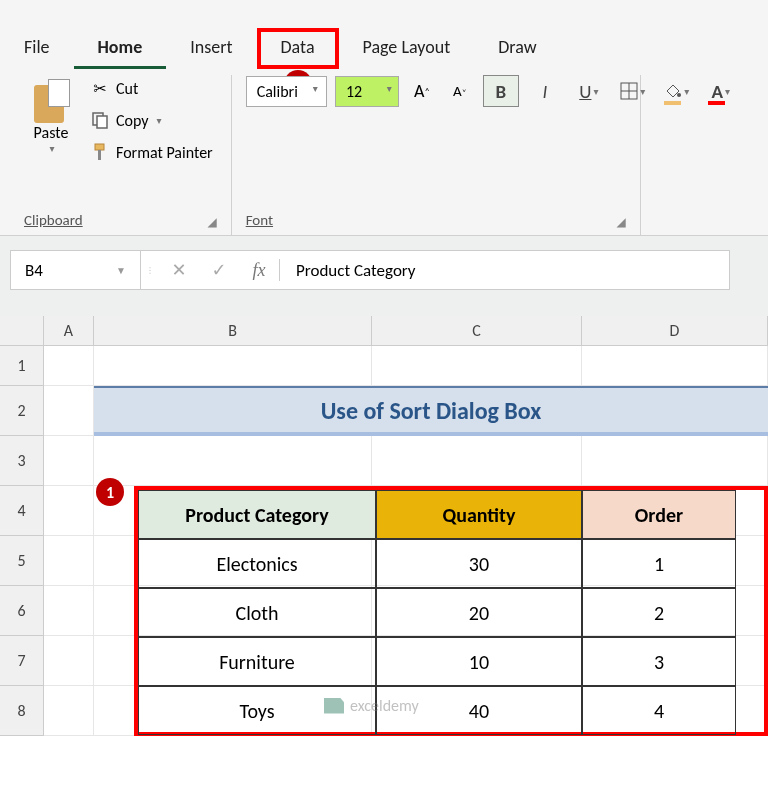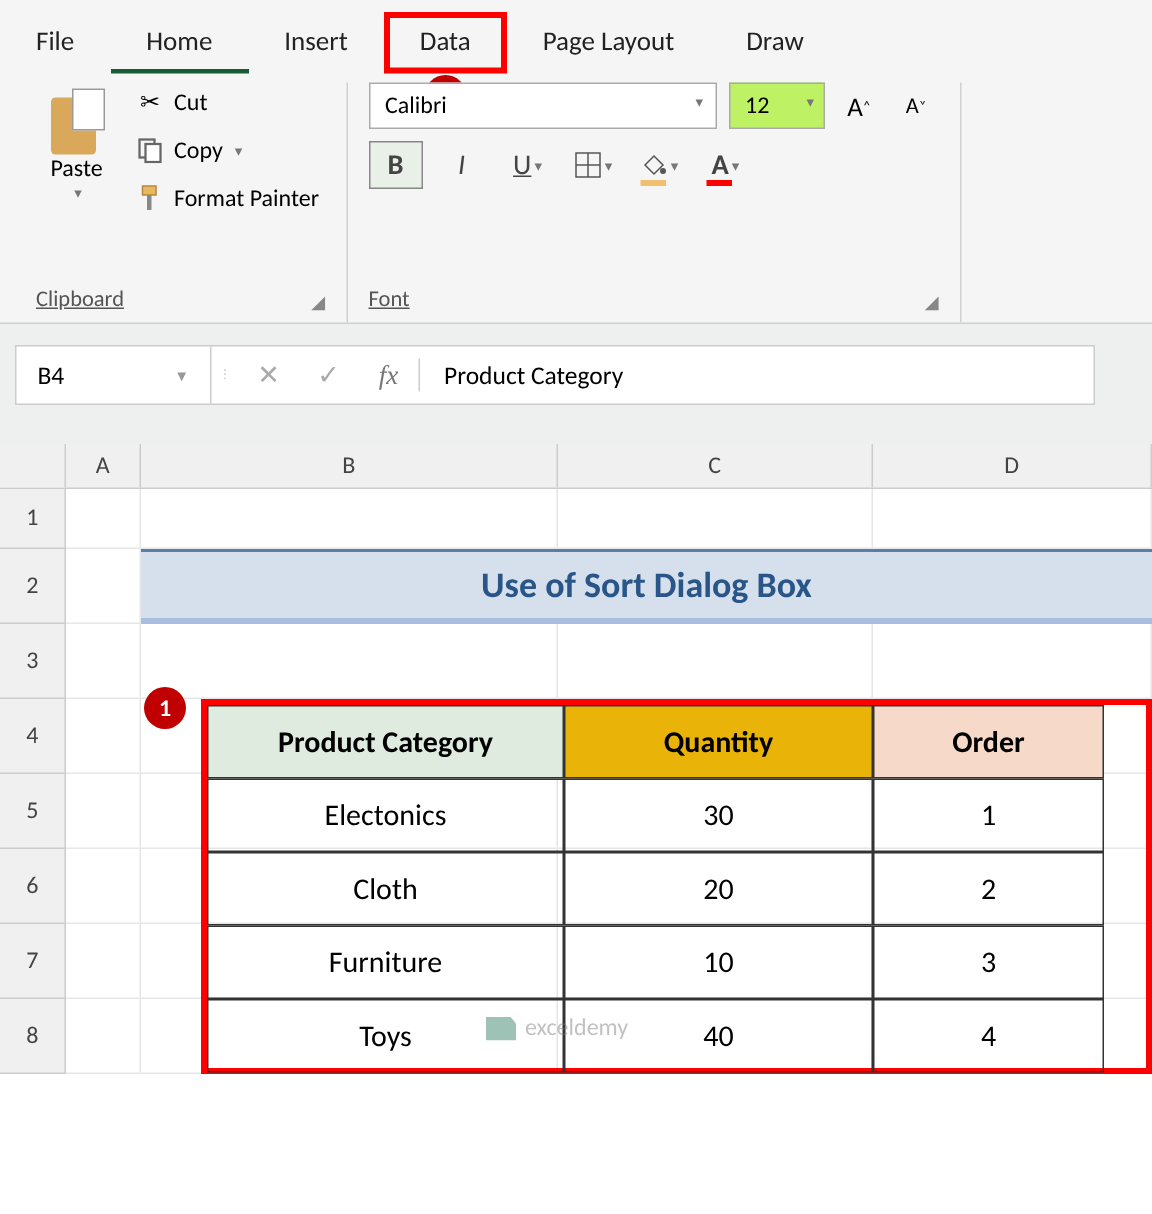--- a/index.html
+++ b/index.html
@@ -1,42 +1,42 @@
 <!DOCTYPE html>
 <html><head>
   <meta charset="utf-8">
   <style>
     * { box-sizing: border-box; margin: 0; padding: 0; }
     body { font-family: "Segoe UI", Calibri, sans-serif; background: #fff; width: 768px; }
     
     
     .ribbon { background: #f5f5f5; border-bottom: 1px solid #d0d0d0; }
     .tabs { display: flex; gap: 0; padding: 8px 0 0 0; }
-    .tab { padding: 8px 24px; font-size: 18px; color: #222; cursor: pointer; }
-    .tab.active { font-weight: normal; border-bottom: 3px solid #185c37; }
+    .tab { padding: 8px 24px; font-size: 18px; color: #222; cursor: pointer; margin-top: 20px; }
+    .tab.active { font-weight: bold; border-bottom: 3px solid #185c37; }
     .tab.highlighted { border: 4px solid #ff0000; padding: 4px 20px; position: relative; }
     .callout-badge { position: absolute; background: #c00000; color: #fff; width: 28px; height: 28px; border-radius: 50%; display: flex; align-items: center; justify-content: center; font-weight: bold; font-size: 16px; }
     .callout2 { top: 38px; left: 50%; transform: translateX(-50%); }
     
     .ribbon-groups { display: flex; padding: 6px 10px 0 10px; gap: 0; }
     .group { border-right: 1px solid #d0d0d0; padding: 0 14px 2px 14px; display: flex; flex-direction: column; justify-content: space-between; min-height: 160px; }
     .group-label { font-size: 15px; color: #555; padding: 4px 0; position: relative; text-decoration: underline; }
     .dialog-launcher { position: absolute; right: 0; bottom: 4px; font-size: 12px; color: #888; }
     .group-content { display: flex; align-items: flex-start; gap: 8px; flex: 1; }
     
     .paste-btn { display: flex; flex-direction: column; align-items: center; width: 54px; padding: 4px; cursor: pointer; }
     .paste-icon { width: 38px; height: 44px; position: relative; }
     .paste-board { position: absolute; bottom: 0; left: 2px; width: 30px; height: 38px; background: #d9a85a; border-radius: 3px; }
     .paste-sheet { position: absolute; top: 0; right: 0; width: 22px; height: 28px; background: #fff; border: 1px solid #999; }
     
     .clip-col { display: flex; flex-direction: column; gap: 6px; }
     .clip-item { display: flex; align-items: center; gap: 6px; font-size: 16px; padding: 3px 4px; cursor: pointer; }
     .clip-icon { width: 20px; height: 20px; display: inline-flex; align-items: center; justify-content: center; }
     
-    .font-group-content { display: flex; flex-direction: column; gap: 8px; width: 380px; }
+    .font-group-content { display: flex; flex-direction: row; gap: 8px; width: 380px; align-items: center; }
     .font-row { display: flex; align-items: center; gap: 8px; }
     .font-select { border: 1px solid #aaa; background: #fff; padding: 5px 28px 5px 10px; font-size: 16px; position: relative; flex: 1; }
     .size-select { border: 1px solid #aaa; background: #bef264; padding: 5px 20px 5px 10px; font-size: 16px; width: 64px; position: relative; }
     .size-btn { width: 30px; height: 30px; border: 1px solid transparent; display: flex; align-items: center; justify-content: center; font-size: 18px; cursor: pointer; }
     .fmt-btn { width: 36px; height: 32px; display: flex; align-items: center; justify-content: center; font-size: 19px; cursor: pointer; color: #444; position: relative; }
     .fmt-btn.bold-active { border: 1px solid #888; background: #e8f0e8; font-weight: bold; }
     .dd-arrow { font-size: 10px; margin-left: 2px; color: #777; }
     .color-bar { position: absolute; bottom: 2px; left: 5px; right: 14px; height: 4px; }
     
     

